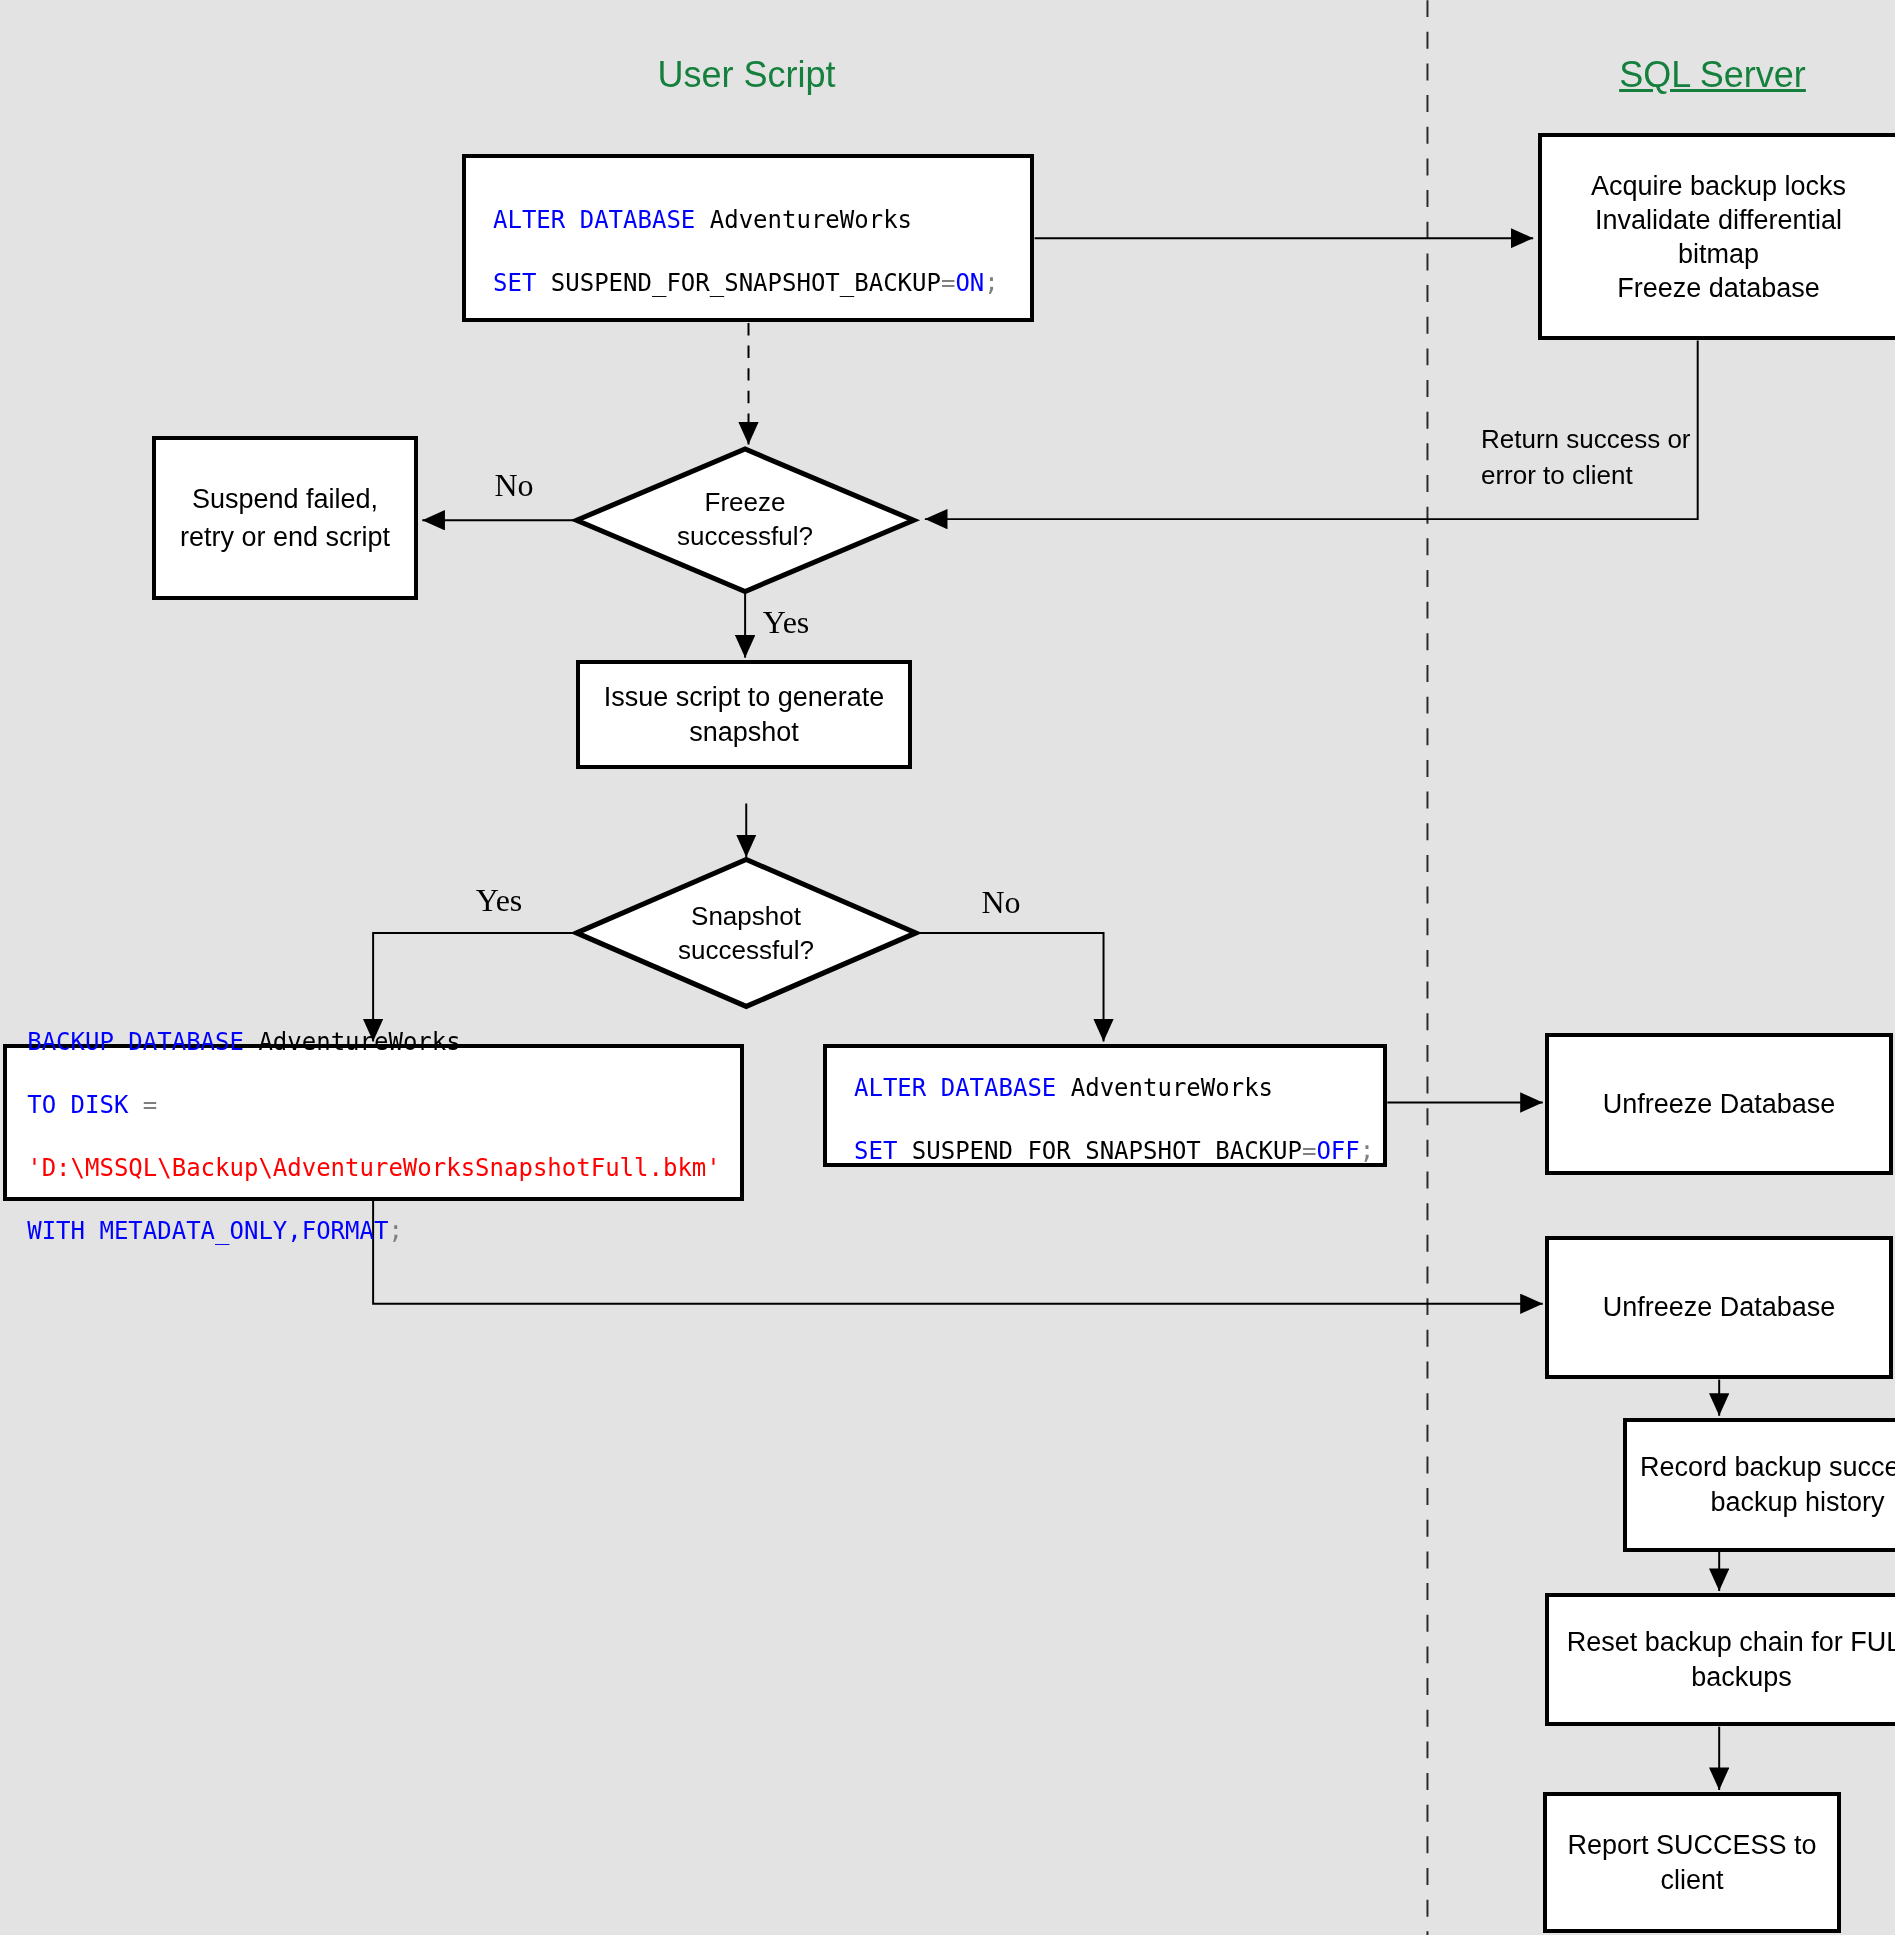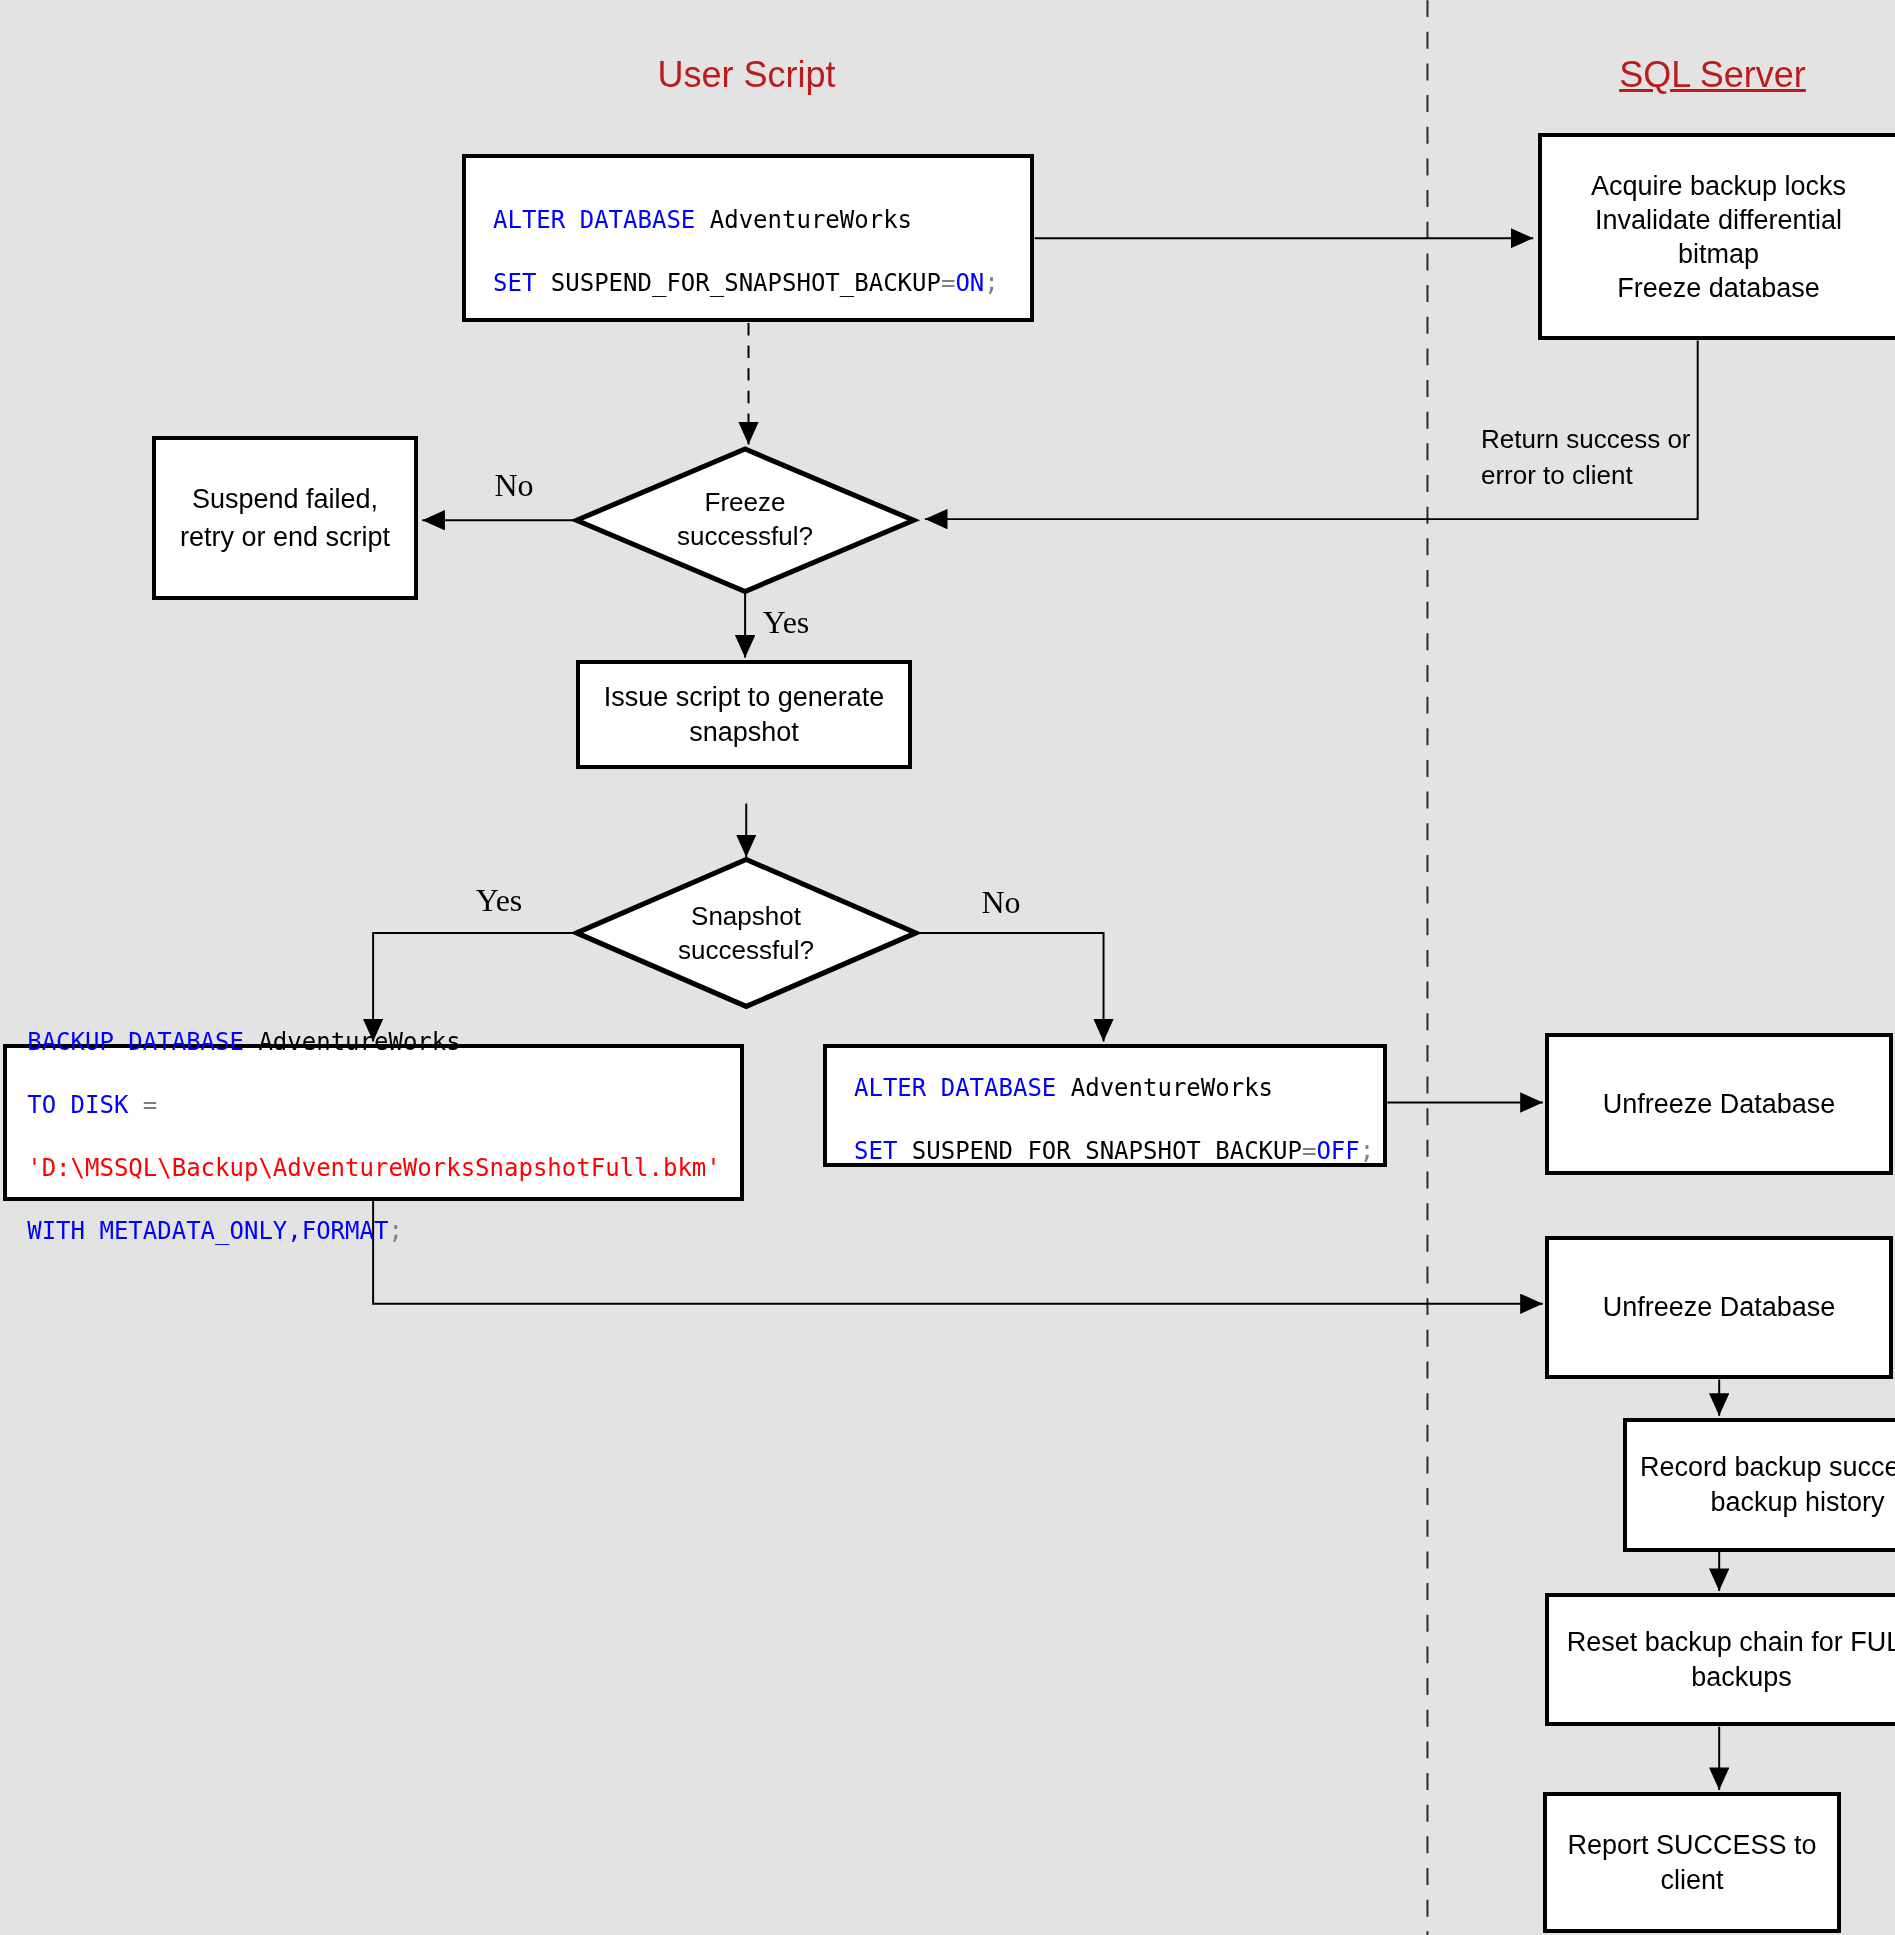--- a/index.html
+++ b/index.html
@@ -16,21 +16,21 @@
     position: absolute;
     left: 0; top: 0;
     width: 1895px; height: 1936px;
   }
   .col-title {
     position: absolute;
     font-size: 36px;
     line-height: 40px;
     text-align: center;
     white-space: pre-line;
-    color: #b91c1c;
+    color: #15803d;
   }
   .box {
     position: absolute;
     box-sizing: border-box;
     background: var(--node_fill, #ffffff);
     border: 4.5px solid var(--node_border, #000000);
     display: flex;
     align-items: center;
     justify-content: center;
     text-align: center;

